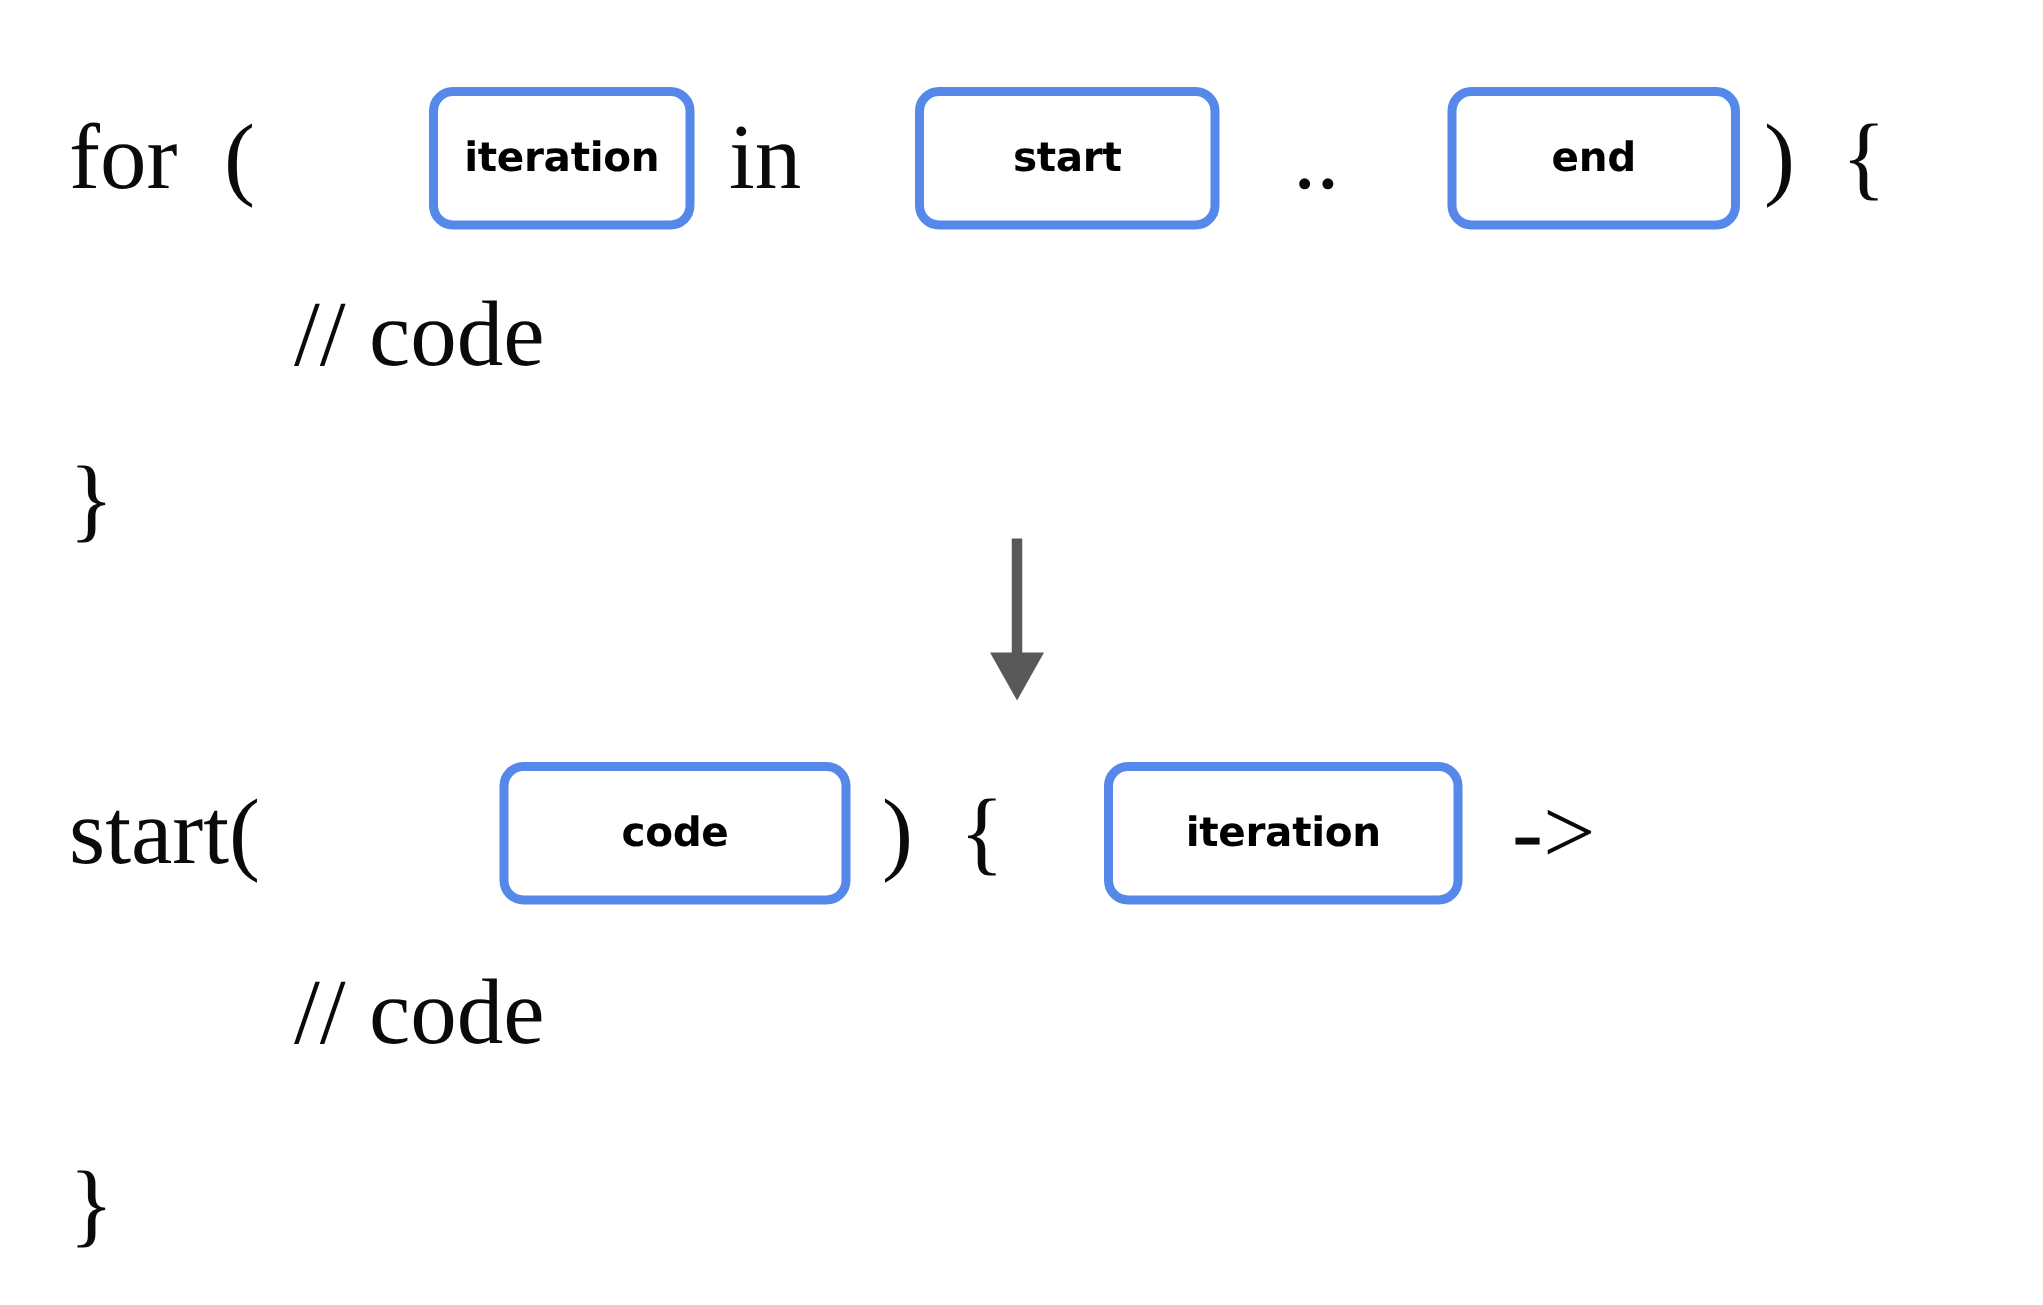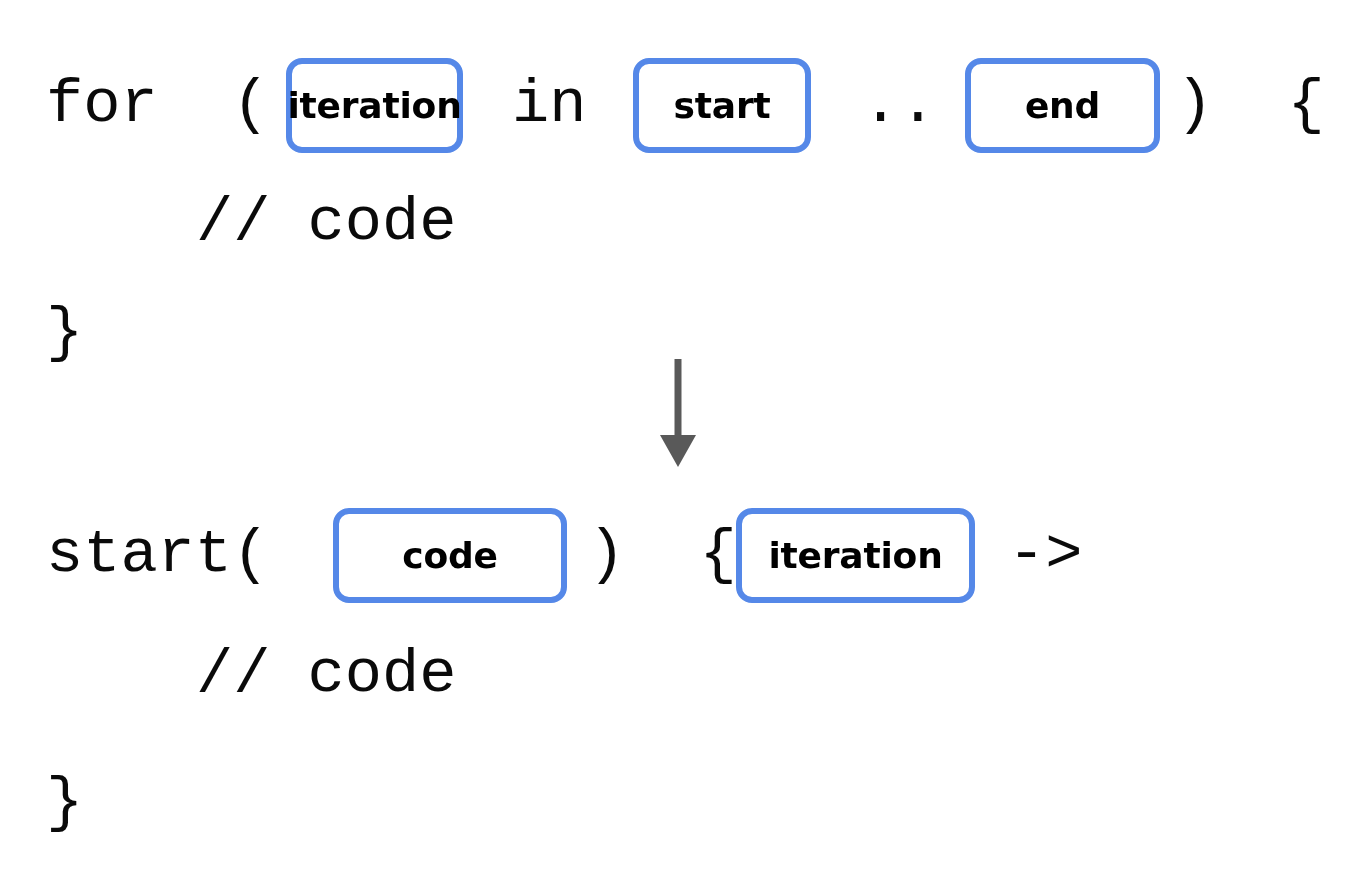--- a/index.html
+++ b/index.html
@@ -19,21 +19,21 @@
 
   .stage {
     position: relative;
     width: 1362px;
     height: 870px;
   }
 
   
   .code {
     position: absolute;
-    font-family: Liberation Mono, monospace;
+    font-family: Liberation Serif, serif;
     font-weight: 400;
     font-size: 62px;
     line-height: 1;
     color: #0a0a0a;
     white-space: pre;
     letter-spacing: 0px;
   }
 
   
   .chip {
@@ -42,38 +42,38 @@
     background: #ffffff;
     border: 6px solid #5588e8;
     border-radius: 16px;
     display: flex;
     align-items: center;
     justify-content: center;
   }
   .chip-label {
     font-family: "DejaVu Sans", "Liberation Sans", sans-serif;
     font-weight: 700;
-    font-size: 36px;
+    font-size: 27px;
     line-height: 1;
     color: #000000;
     white-space: pre;
     letter-spacing: -0.2px;
   }
 
   
   .arrow-wrap {
     position: absolute;
     pointer-events: none;
   }
 
   
   #tok-for          { left: 46px;   top: 74px; }
   #chip-iteration-1 { left: 286px;  top: 58px;  width: 177px; height: 95px; }
-  #tok-in           { left: 512px;  top: 74px; }
-  #chip-start       { left: 633px;  top: 58px;  width: 178px; height: 95px; }
+  #tok-in           { left: 486px;  top: 74px; }
+  #chip-start       { left: 610px;  top: 58px;  width: 203px; height: 95px; }
   #tok-dotdot       { left: 862px;  top: 74px; }
   #chip-end         { left: 965px;  top: 58px;  width: 195px; height: 95px; }
   #tok-close-brace1 { left: 1176px; top: 74px; }
   #tok-comment-1    { left: 196px;  top: 192px; }
   #tok-brace-end-1  { left: 46px;   top: 302px; }
 
   
   #tok-repeat       { left: 46px;   top: 524px; }
   #chip-times       { left: 333px;  top: 508px; width: 234px; height: 95px; }
   #tok-mid          { left: 588px;  top: 524px; }

